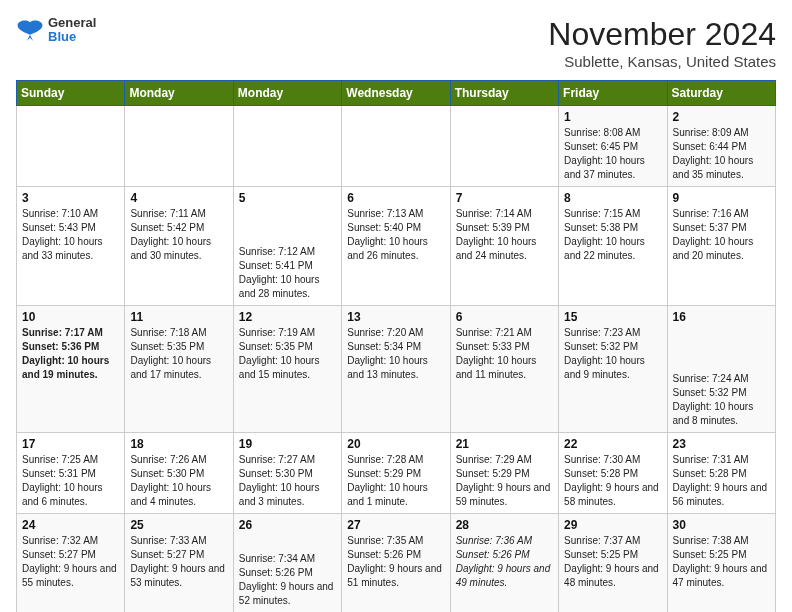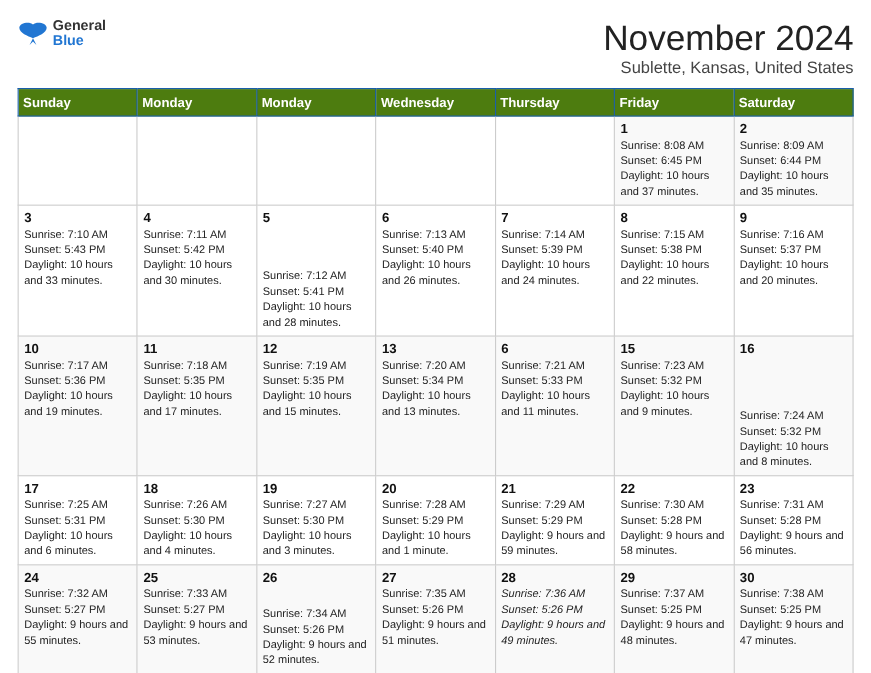--- a/index.html
+++ b/index.html
@@ -176,21 +176,21 @@
         <td>
           <div class="day-num">9</div>
           <div class="day-info" style="white-space: pre-line;">Sunrise: 7:16 AM
 Sunset: 5:37 PM
 Daylight: 10 hours and 20 minutes.</div>
         </td>
       </tr>
       <tr>
         <td>
           <div class="day-num">10</div>
-          <div class="day-info" style="white-space: pre-line;">Sunrise: 7:17 AM
+          <div class="day-info" style="white-space: pre-line; font-weight: bold;">Sunrise: 7:17 AM
 Sunset: 5:36 PM
 Daylight: 10 hours and 19 minutes.</div>
         </td>
         <td>
           <div class="day-num">11</div>
           <div class="day-info" style="white-space: pre-line;">Sunrise: 7:18 AM
 Sunset: 5:35 PM
 Daylight: 10 hours and 17 minutes.</div>
         </td>
         <td>

